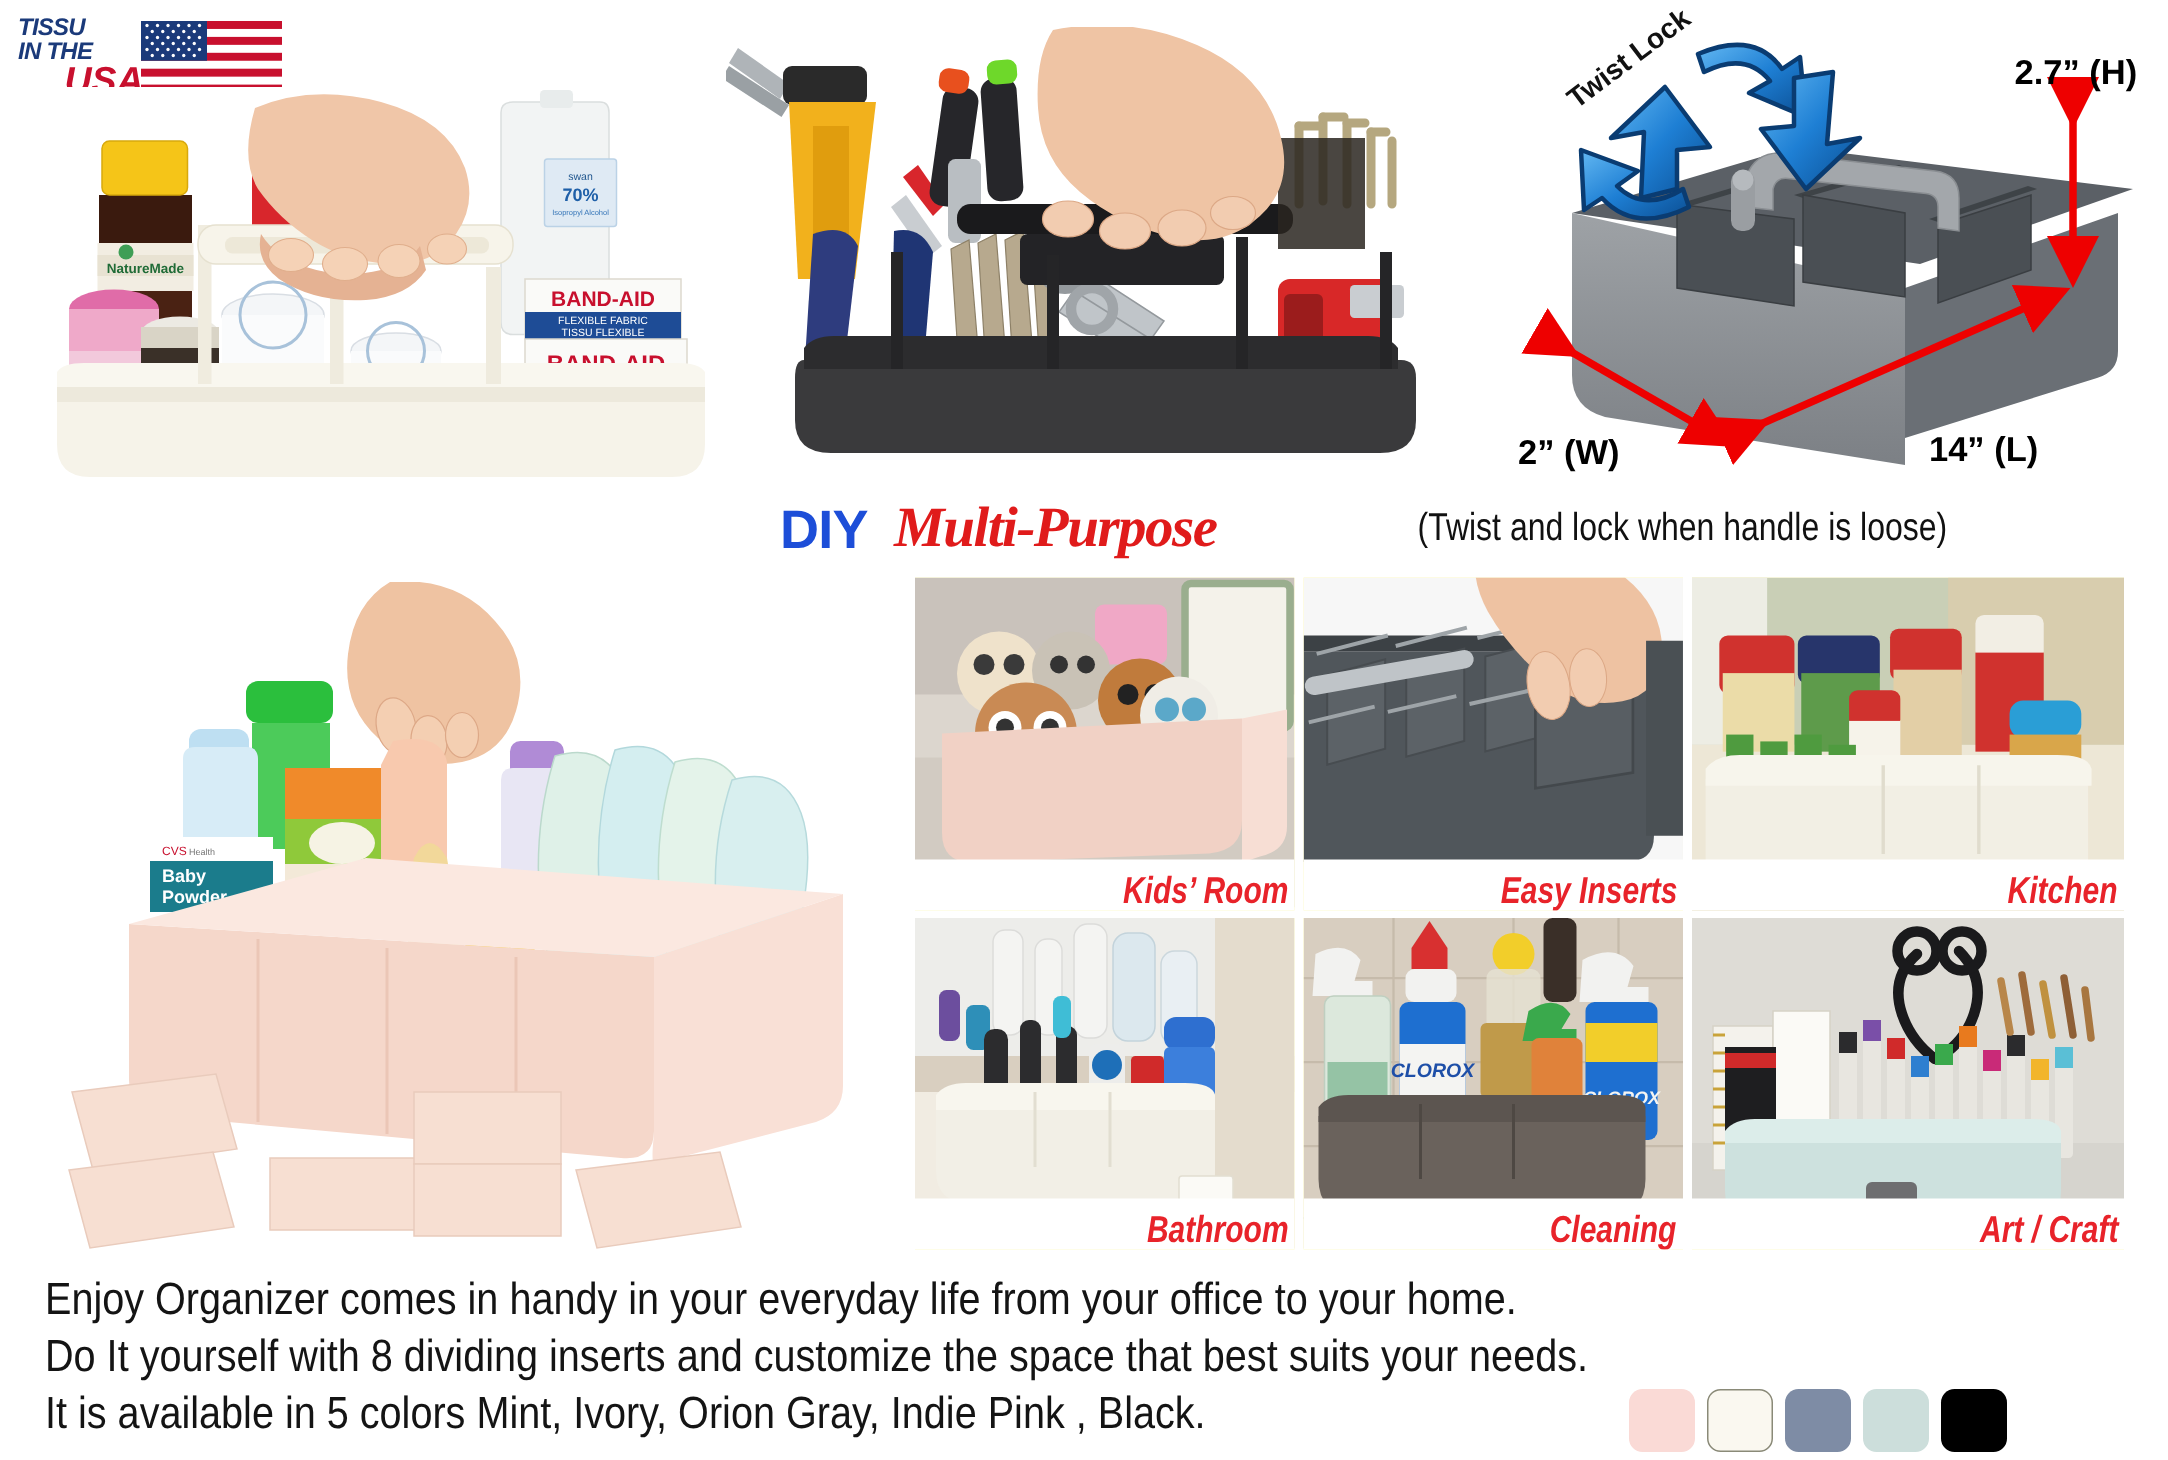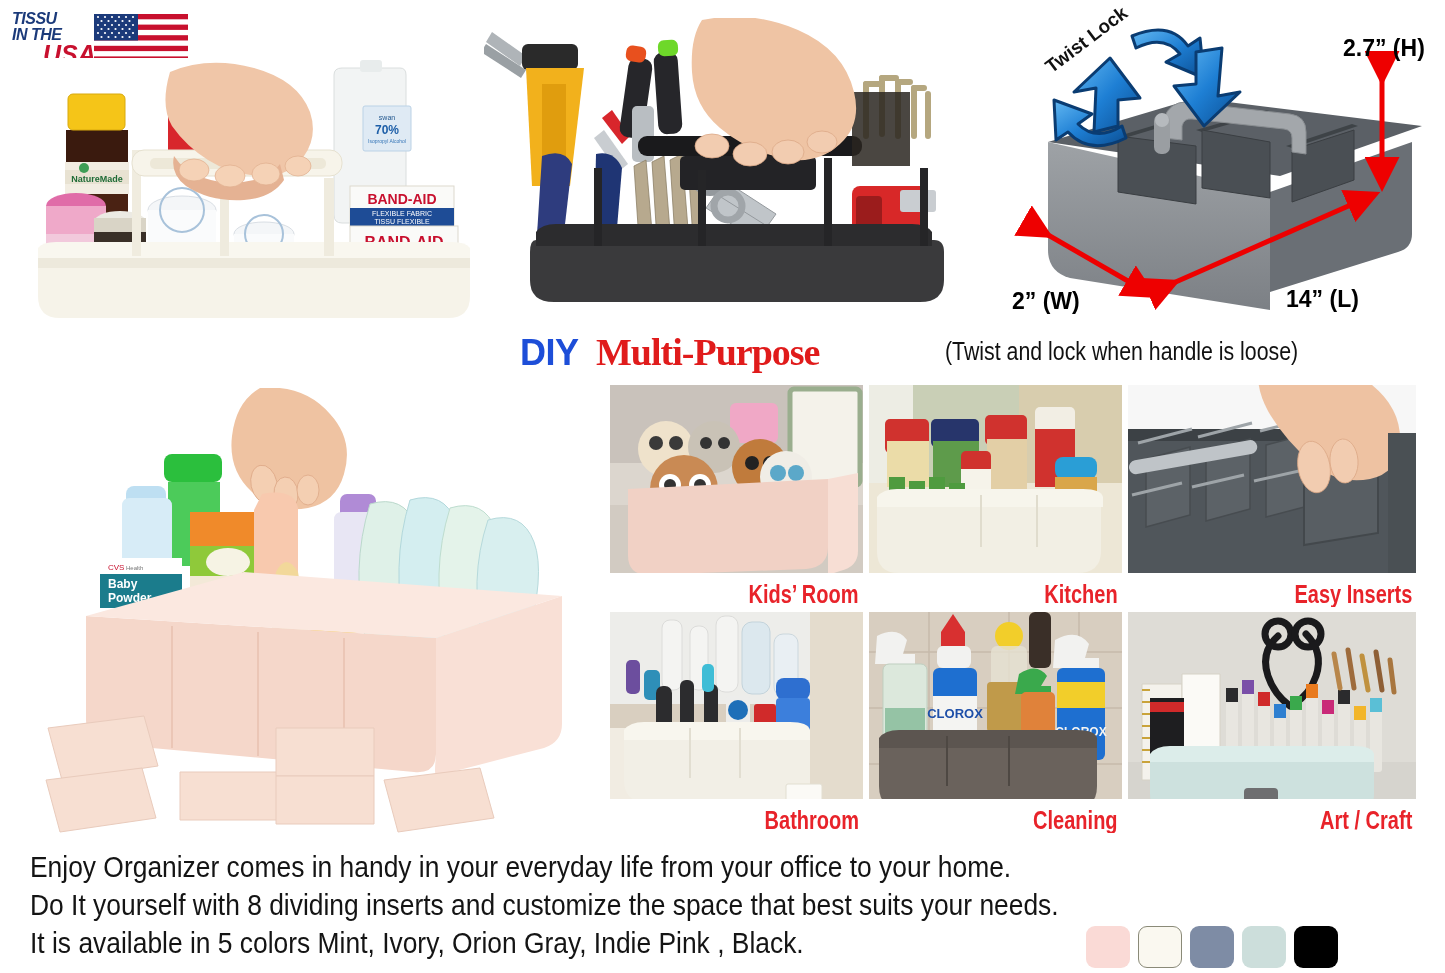--- a/index.html
+++ b/index.html
@@ -54,40 +54,40 @@
 
   
   #diy-row { position: absolute; left: 520px; top: 332px; width: 920px; height: 44px; }
   #diy-word {
     position: absolute; left: 0; top: 0;
     font-size: 36px; font-weight: bold; color: #1d4ed8;
     font-family: "Liberation Sans", sans-serif; letter-spacing: -0.5px;
   }
   #multi-purpose {
     position: absolute; left: 76px; top: -2px;
-    font-size: 38px; font-weight: bold; color: #E01B1B;
+    font-size: 38px; font-weight: bold; font-style: italic; color: #E01B1B;
     font-family: "Liberation Serif", serif; letter-spacing: -1px;
   }
   #twist-note {
     position: absolute; left: 425px; top: 4px;
     font-size: 26px; color: #111;
     font-family: "Liberation Sans", sans-serif;
     transform: scaleX(0.82); transform-origin: left center; white-space: nowrap;
   }
 
   
   #use-grid {
     position: absolute; left: 610px; top: 385px;
     width: 830px; height: 448px;
     display: grid;
     grid-template-columns: 253px 253px 288px;
     grid-template-rows: 1fr 1fr;
     gap: 5px 6px;
   }
-  .grid-cell { position: relative; overflow: hidden; background:#fef9c3; }
+  .grid-cell { position: relative; overflow: hidden; background:#fef9c3;font-style:italic; }
   .grid-cell .scene { position: absolute; inset: 0; }
   .cell-label {
     position: absolute; right: 4px; bottom: -2px;
     font-size: 25px; font-weight: bold; color: #E8232A;
     font-family: "Liberation Sans", sans-serif;
     transform: scaleX(0.8); transform-origin: right bottom;
     white-space: nowrap; text-shadow: 0 0 2px #fff, 1px 1px 2px #fff;
     z-index: 6;
   }
   .label-band {
@@ -456,20 +456,50 @@
         <circle cx="168" cy="88" r="8" fill="#5BA8C9"></circle>
           <circle cx="186" cy="88" r="8" fill="#5BA8C9"></circle>
         <path d="M18 104 l200 -10 v68 q0 20 -22 22 l-158 6 q-20 0 -20 -20z" fill="#F1D1C5"></path>
         <path d="M218 94 l30 -6 v78 q0 16 -18 20 l-12 4z" fill="#F7DED4"></path>
       </svg>
       <div class="label-band"></div>
       <div class="cell-label">Kids’ Room</div>
     </div>
 
     <div class="grid-cell">
+      <svg class="scene" viewBox="0 0 288 220" preserveAspectRatio="none">
+        <rect width="288" height="220" fill="#F7F7F7"></rect>
+        <path d="M0 56 h266 v140 q0 20 -22 20 h-244z" fill="#50565B"></path>
+        <path d="M0 44 h256 l10 12 h-266z" fill="#3C4145"></path>
+        <g fill="#5C6267" stroke="#474C50" stroke-width="1.5">
+          <path d="M18 74 l44 -12 v68 l-44 12z"></path>
+          <path d="M78 66 l44 -12 v70 l-44 12z"></path>
+          <path d="M138 60 l46 -12 v72 l-46 12z"></path>
+        </g>
+        <g stroke="#9EA4A8" stroke-width="3" fill="none">
+          <path d="M10 58 l54 -14 M70 52 l54 -14 M132 46 l56 -14"></path>
+          <path d="M4 110 l50 -12 M64 102 l52 -12 M126 96 l54 -12"></path>
+        </g>
+        <rect x="0" y="66" width="130" height="14" rx="7" fill="#BFC4C8" transform="rotate(-10 60 72)"></rect>
+
+        <path d="M176 70 l74 -8 v86 l-74 12z" fill="#585E63" stroke="#43484C" stroke-width="2"></path>
+        <path d="M176 70 l74 -8 l4 4 l-74 8z" fill="#6A7075"></path>
+
+        <path d="M132 -20 q60 -16 104 14 q38 26 36 64 q-2 30 -30 36 q-32 6 -58 -16 q-28 -24 -44 -52 q-14 -26 -8 -46z" fill="#EEC2A2"></path>
+        <g fill="#F2CCB0" stroke="#DCA886" stroke-width="0.8">
+          <ellipse cx="186" cy="82" rx="16" ry="26" transform="rotate(-10 186 82)"></ellipse>
+          <ellipse cx="216" cy="76" rx="14" ry="22" transform="rotate(-4 216 76)"></ellipse>
+        </g>
+        <rect x="260" y="48" width="28" height="148" fill="#4A5054"></rect>
+      </svg>
+      <div class="label-band"></div>
+      <div class="cell-label">Easy Inserts</div>
+    </div>
+
+    <div class="grid-cell">
       <svg class="scene" viewBox="0 0 253 220" preserveAspectRatio="none">
         <rect width="253" height="220" fill="#E6E2D4"></rect>
         <rect width="253" height="98" fill="#C9CFB6"></rect>
         <rect x="150" y="0" width="103" height="98" fill="#D8CDAE"></rect>
         <rect x="0" y="0" width="44" height="98" fill="#EDEDE4"></rect>
         <rect y="98" width="253" height="122" fill="#EDE7D6"></rect>
         <rect x="16" y="34" width="44" height="34" rx="5" fill="#D0322E"></rect>
         <rect x="18" y="56" width="42" height="46" fill="#EBDCA8"></rect>
         <rect x="62" y="34" width="48" height="28" rx="5" fill="#27356B"></rect>
         <rect x="64" y="56" width="46" height="46" fill="#5E9B4B"></rect>
@@ -492,50 +522,20 @@
         <g stroke="#E0DCCD" stroke-width="2">
             <path d="M112 110 v52"></path>
             <path d="M168 110 v52"></path>
           </g>
       </svg>
       <div class="label-band"></div>
       <div class="cell-label">Kitchen</div>
     </div>
 
     <div class="grid-cell">
-      <svg class="scene" viewBox="0 0 288 220" preserveAspectRatio="none">
-        <rect width="288" height="220" fill="#F7F7F7"></rect>
-        <path d="M0 56 h266 v140 q0 20 -22 20 h-244z" fill="#50565B"></path>
-        <path d="M0 44 h256 l10 12 h-266z" fill="#3C4145"></path>
-        <g fill="#5C6267" stroke="#474C50" stroke-width="1.5">
-          <path d="M18 74 l44 -12 v68 l-44 12z"></path>
-          <path d="M78 66 l44 -12 v70 l-44 12z"></path>
-          <path d="M138 60 l46 -12 v72 l-46 12z"></path>
-        </g>
-        <g stroke="#9EA4A8" stroke-width="3" fill="none">
-          <path d="M10 58 l54 -14 M70 52 l54 -14 M132 46 l56 -14"></path>
-          <path d="M4 110 l50 -12 M64 102 l52 -12 M126 96 l54 -12"></path>
-        </g>
-        <rect x="0" y="66" width="130" height="14" rx="7" fill="#BFC4C8" transform="rotate(-10 60 72)"></rect>
-
-        <path d="M176 70 l74 -8 v86 l-74 12z" fill="#585E63" stroke="#43484C" stroke-width="2"></path>
-        <path d="M176 70 l74 -8 l4 4 l-74 8z" fill="#6A7075"></path>
-
-        <path d="M132 -20 q60 -16 104 14 q38 26 36 64 q-2 30 -30 36 q-32 6 -58 -16 q-28 -24 -44 -52 q-14 -26 -8 -46z" fill="#EEC2A2"></path>
-        <g fill="#F2CCB0" stroke="#DCA886" stroke-width="0.8">
-          <ellipse cx="186" cy="82" rx="16" ry="26" transform="rotate(-10 186 82)"></ellipse>
-          <ellipse cx="216" cy="76" rx="14" ry="22" transform="rotate(-4 216 76)"></ellipse>
-        </g>
-        <rect x="260" y="48" width="28" height="148" fill="#4A5054"></rect>
-      </svg>
-      <div class="label-band"></div>
-      <div class="cell-label">Easy Inserts</div>
-    </div>
-
-    <div class="grid-cell">
       <svg class="scene" viewBox="0 0 253 220" preserveAspectRatio="none">
         <rect width="253" height="220" fill="#EFEAE0"></rect>
         <rect width="253" height="92" fill="#EDEDEA"></rect>
         <rect x="0" y="92" width="253" height="24" fill="#D9CFC0"></rect>
         <rect y="116" width="253" height="104" fill="#F1ECE2"></rect>
         <rect x="200" y="0" width="53" height="220" fill="#E4DCCD"></rect>
         <g fill="#F4F4F2" stroke="#DCDCDA">
           <rect x="52" y="8" width="20" height="70" rx="8"></rect>
           <rect x="80" y="14" width="18" height="64" rx="8"></rect>
           <rect x="106" y="4" width="22" height="76" rx="9"></rect>

